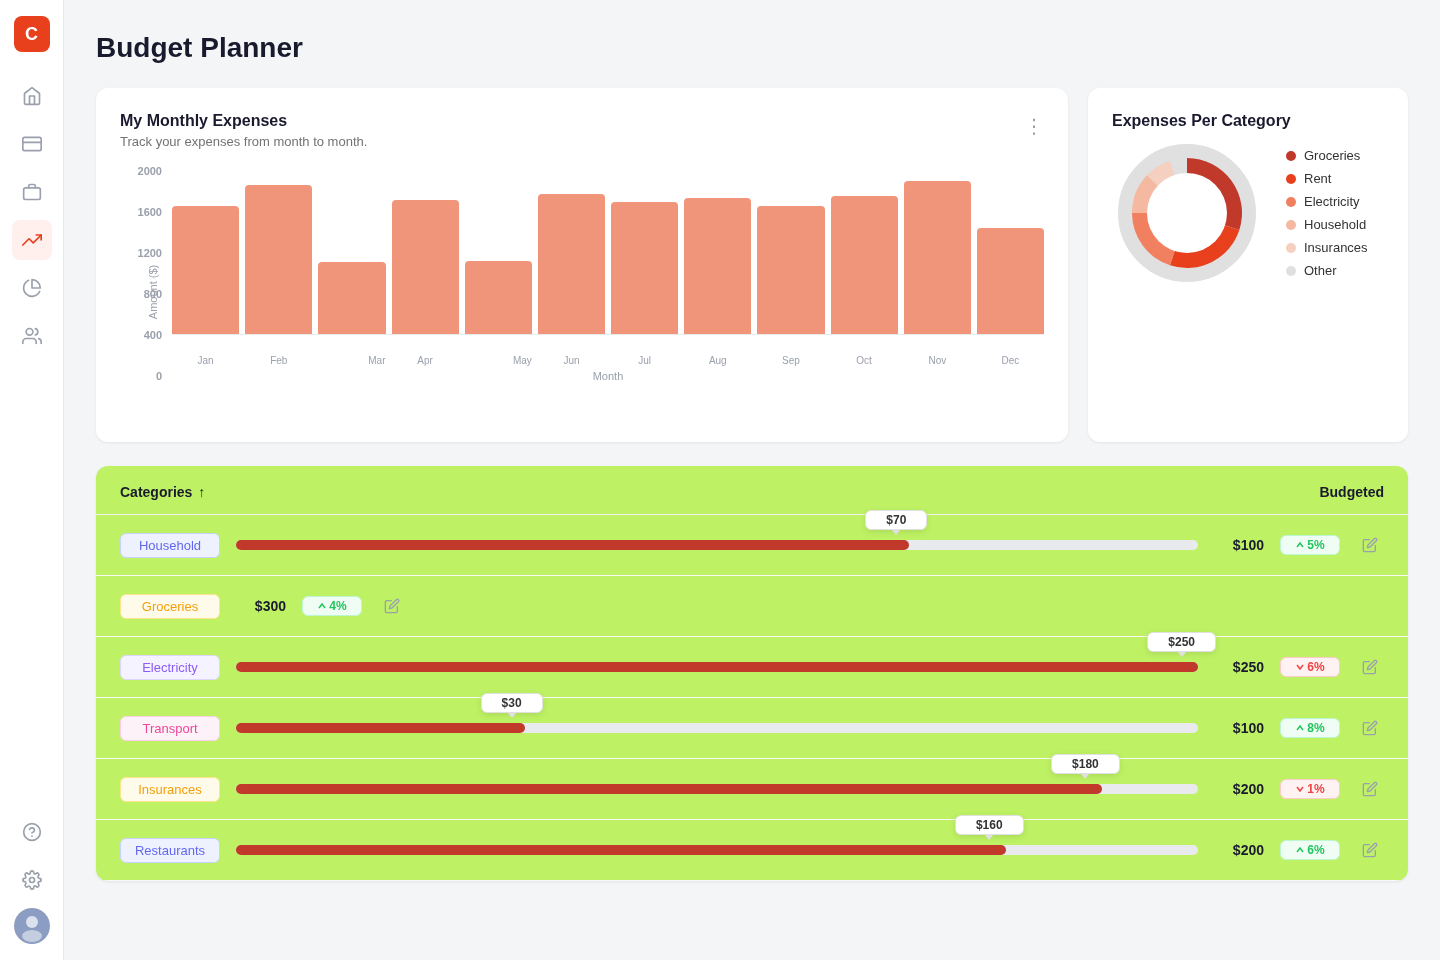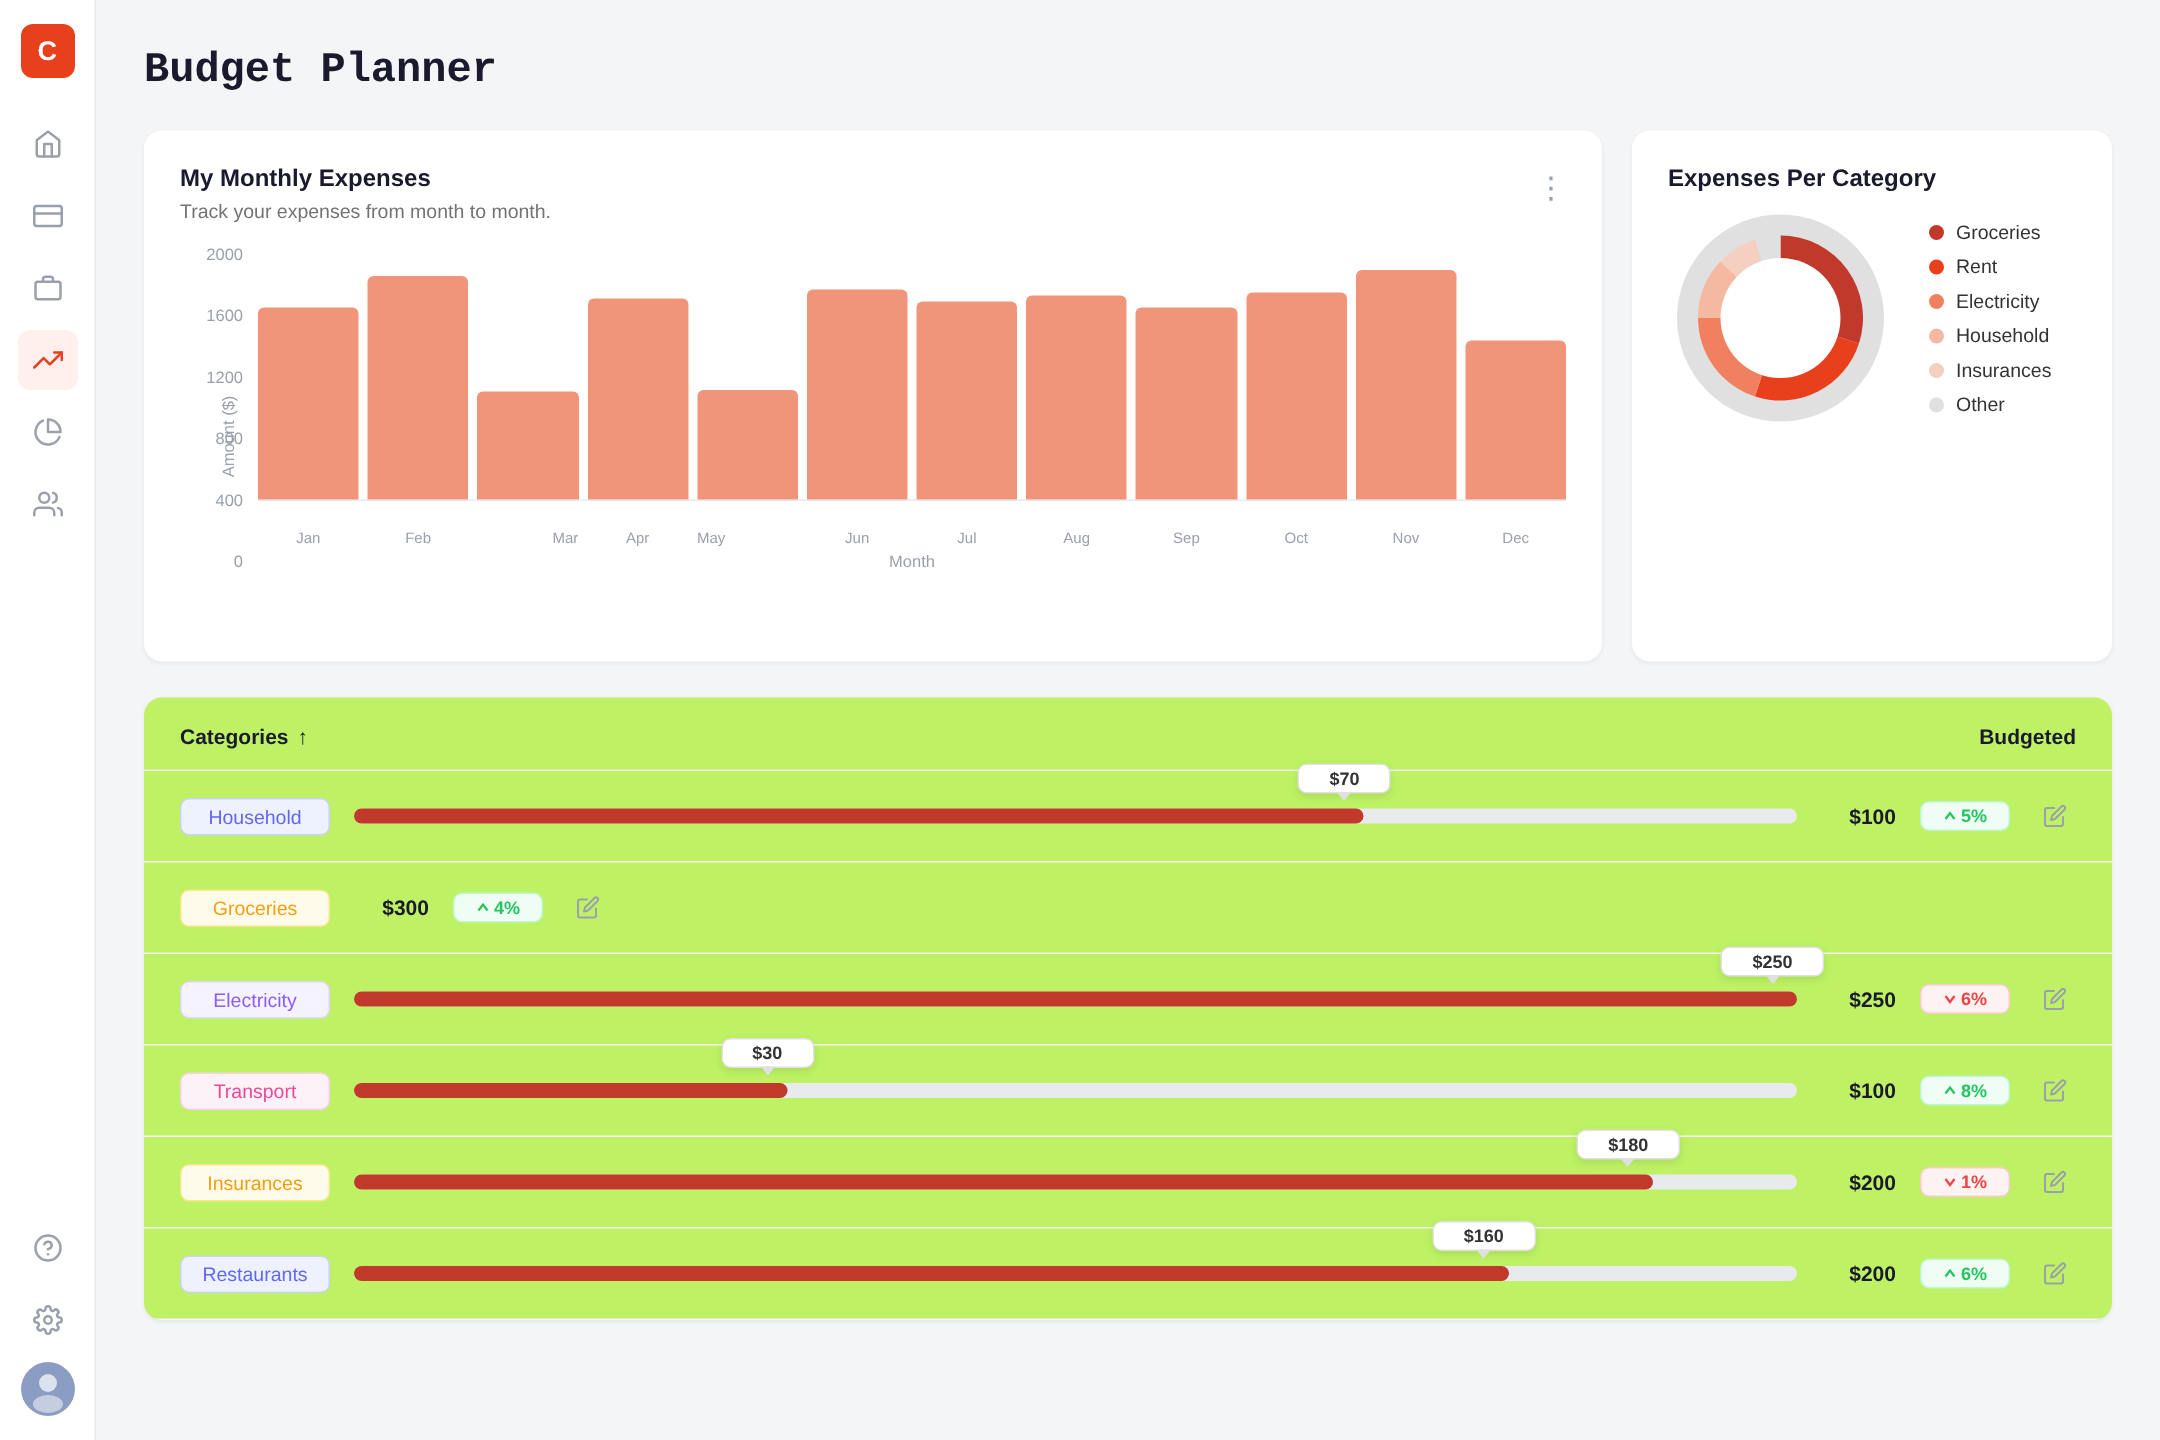--- a/index.html
+++ b/index.html
@@ -45,21 +45,20 @@
       padding: 32px 32px 24px 32px;
       overflow-y: auto;
       background: #f4f5f7;
     }
 
     .page-title {
       font-size: 28px;
       font-weight: 700;
       color: #1a1a2e;
       margin-bottom: 24px;
-      font-family: Liberation Mono, monospace;
     }
 
     
     .top-row {
       display: flex;
       gap: 20px;
       margin-bottom: 24px;
     }
 
     .card {
@@ -74,21 +73,21 @@
       min-width: 0;
     }
     .donut-card {
       width: 320px;
       flex-shrink: 0;
     }
 
     .card-title { font-size: 16px; font-weight: 700; color: #1a1a2e; margin-bottom: 4px; }
     .card-subtitle { font-size: 13px; color: #737373; margin-bottom: 16px; }
     .chart-card-inner { position: relative; }
-    .y-label { font-size: 11px; color: #9aa0ac; }
+    .y-label { font-size: 11px; color: #9aa0ac; font-weight: bold; }
     .bar {
       width: 100%;
       border-radius: 4px 4px 0 0;
       background: #f0957a;
     }
 
     
     .donut-container {
       display: flex;
       align-items: center;
@@ -355,21 +354,21 @@
               <div style="display: flex; flex-direction: column; align-items: center; flex: 1 1 0%; height: 100%; justify-content: flex-end;">
                 <div class="bar" style="height: 106px; width: 100%;"></div>
               </div>
             </div>
           <div id="x-labels" style="display:flex;gap:6px;margin-top:20px;">
 
           <div style="flex: 1 1 0%; font-size: 10px; color: rgb(154, 160, 172); text-align: center; min-width: 0px;">Jan</div>
               <div style="flex: 1 1 0%; font-size: 10px; color: rgb(154, 160, 172); text-align: center; min-width: 0px;">Feb</div>
               <div style="flex: 1 1 0%; font-size: 10px; color: rgb(154, 160, 172); text-align: right; min-width: 0px;">Mar</div>
               <div style="flex: 1 1 0%; font-size: 10px; color: rgb(154, 160, 172); text-align: center; min-width: 0px;">Apr</div>
-              <div style="flex: 1 1 0%; font-size: 10px; color: rgb(154, 160, 172); text-align: left; min-width: 0px;">May</div>
+              <div style="flex: 1 1 0%; font-size: 10px; color: rgb(154, 160, 172); text-align: right; min-width: 0px;">May</div>
               <div style="flex: 1 1 0%; font-size: 10px; color: rgb(154, 160, 172); text-align: center; min-width: 0px;">Jun</div>
               <div style="flex: 1 1 0%; font-size: 10px; color: rgb(154, 160, 172); text-align: center; min-width: 0px;">Jul</div>
               <div style="flex: 1 1 0%; font-size: 10px; color: rgb(154, 160, 172); text-align: center; min-width: 0px;">Aug</div>
               <div style="flex: 1 1 0%; font-size: 10px; color: rgb(154, 160, 172); text-align: center; min-width: 0px;">Sep</div>
               <div style="flex: 1 1 0%; font-size: 10px; color: rgb(154, 160, 172); text-align: center; min-width: 0px;">Oct</div>
               <div style="flex: 1 1 0%; font-size: 10px; color: rgb(154, 160, 172); text-align: center; min-width: 0px;">Nov</div>
               <div style="flex: 1 1 0%; font-size: 10px; color: rgb(154, 160, 172); text-align: center; min-width: 0px;">Dec</div>
             </div>
           <div style="text-align:center;font-size:11px;color:#9aa0ac;margin-top:4px;">Month</div>
         </div>

